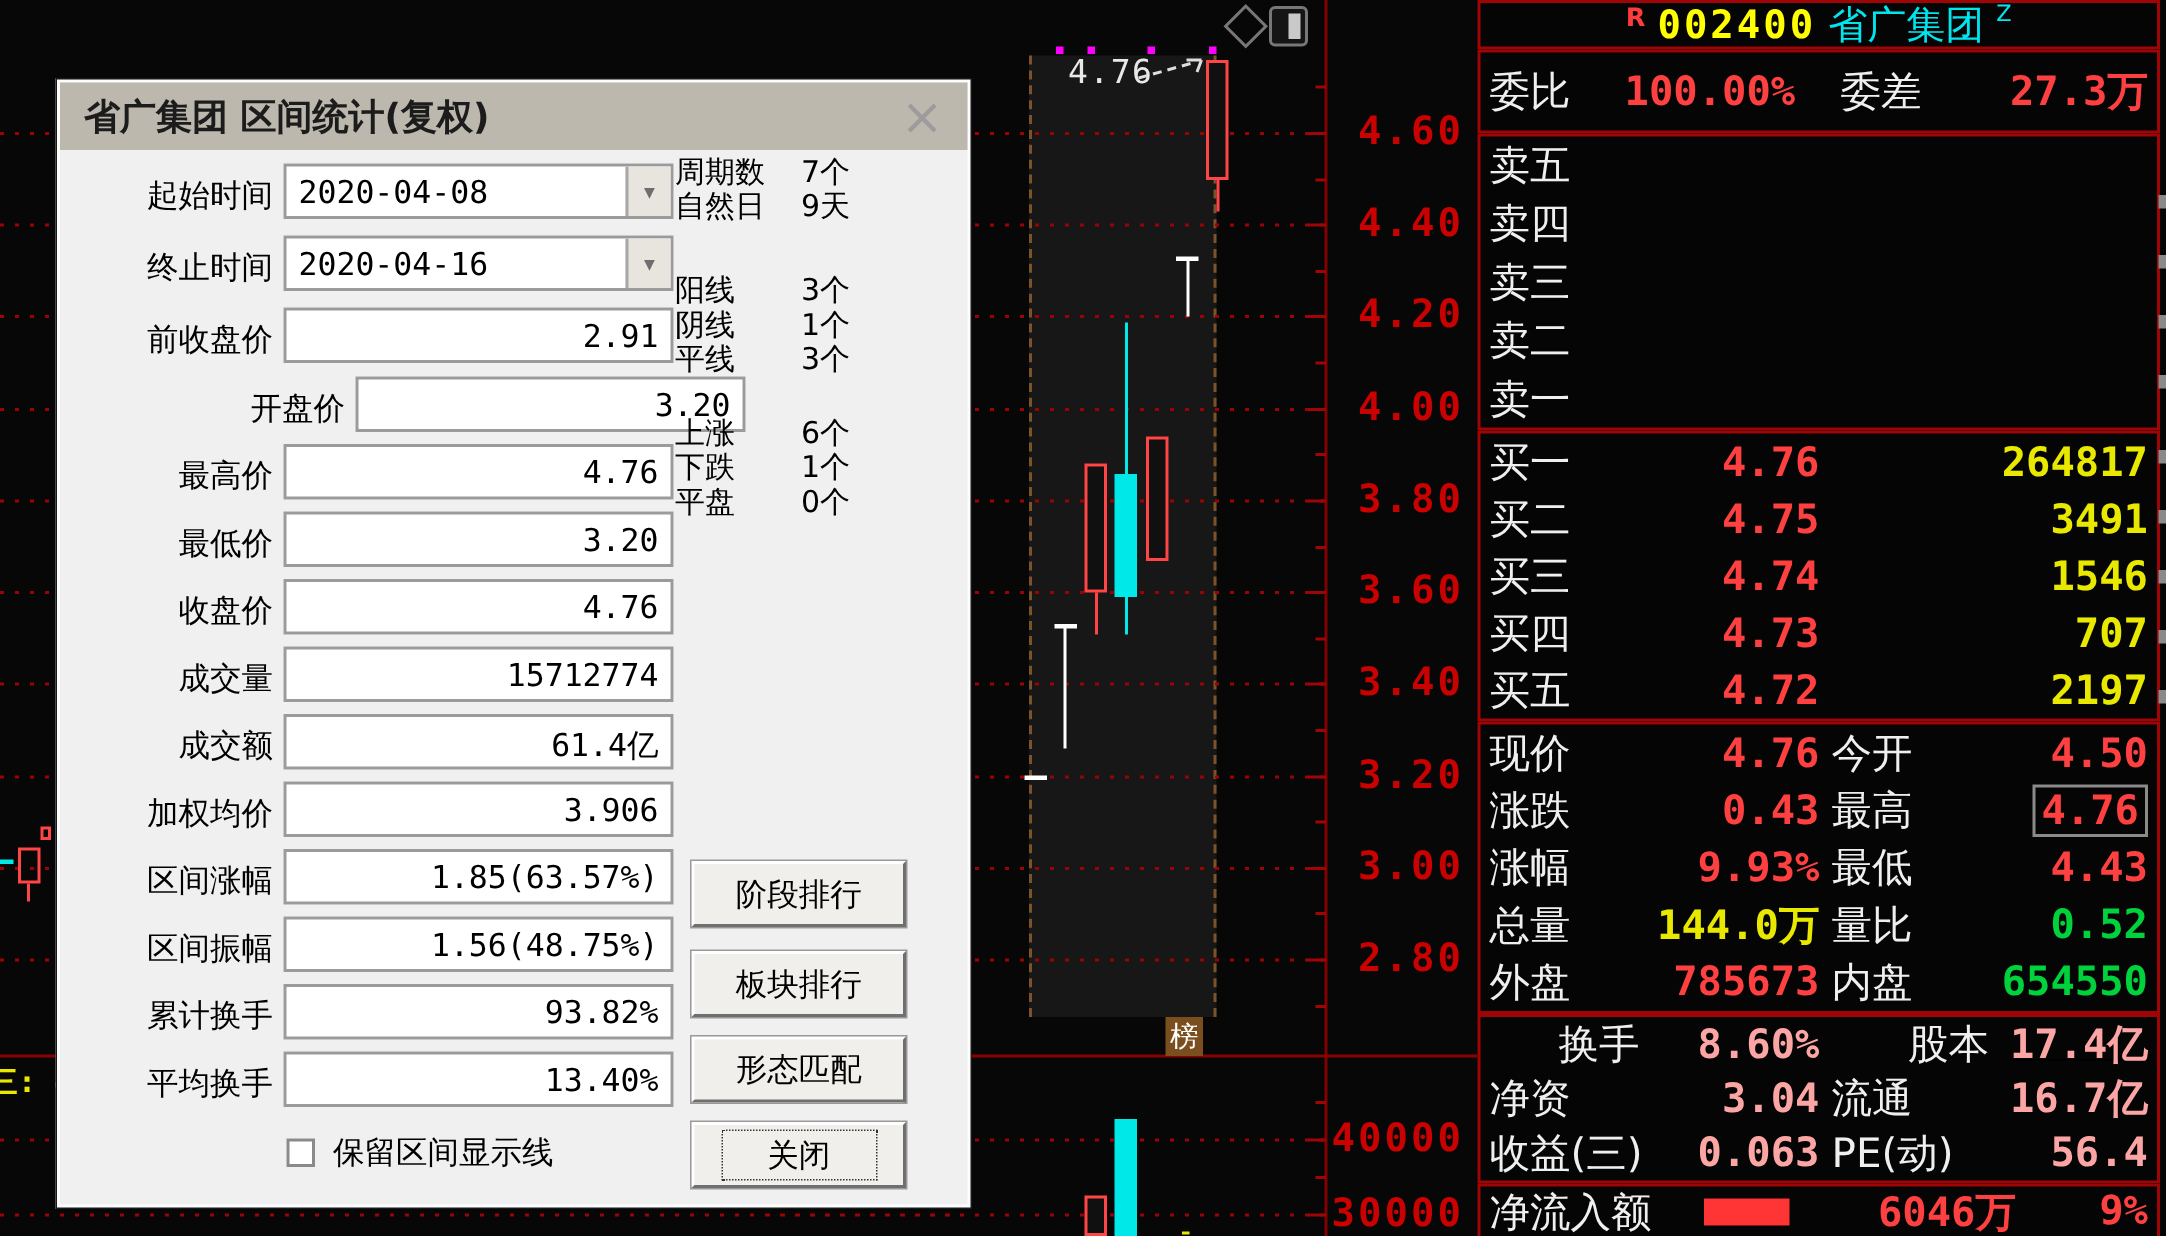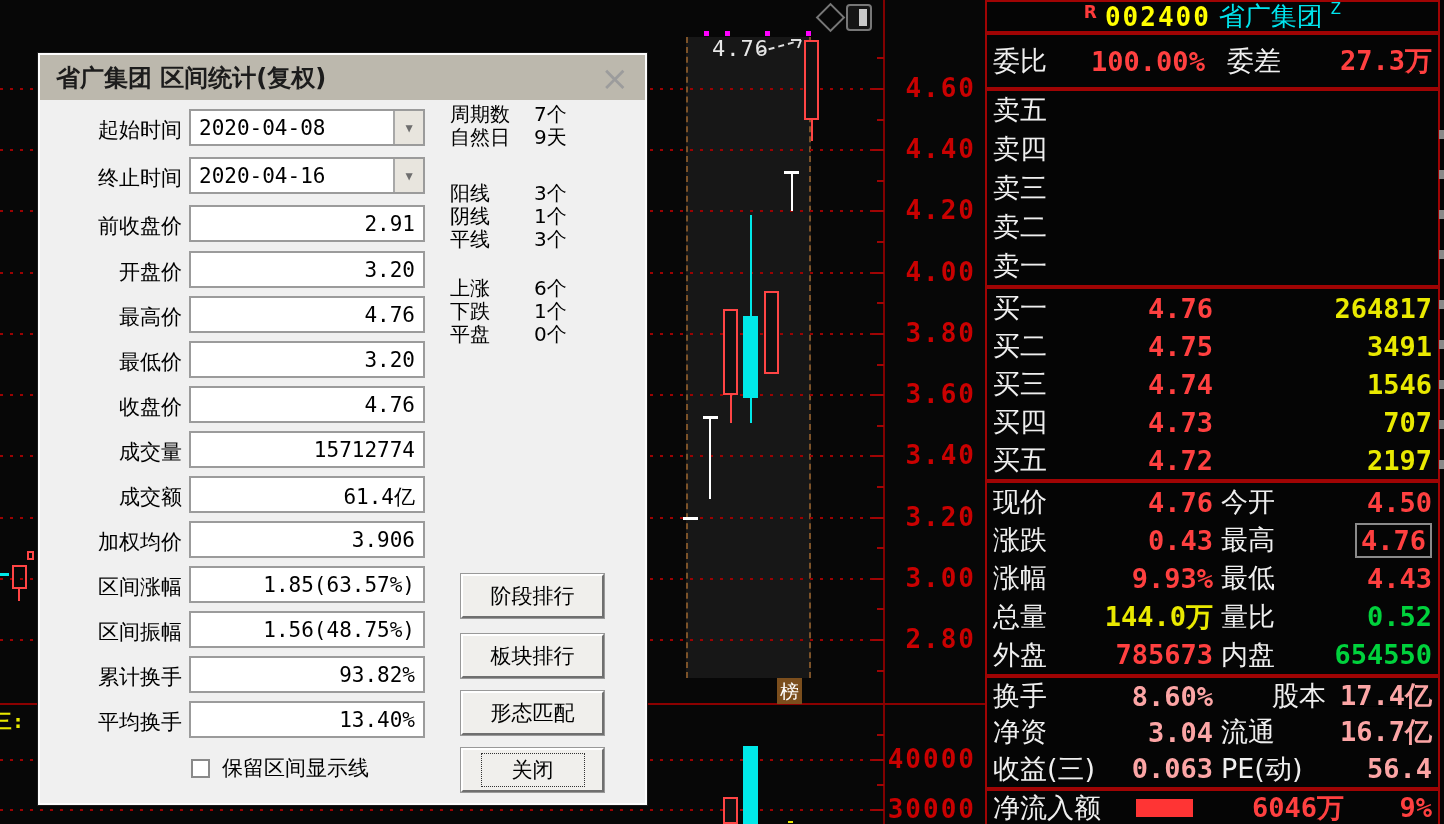--- a/index.html
+++ b/index.html
@@ -53,21 +53,21 @@
   .netbar{width:57px;height:18px;background:#ff3434;margin-left:8px;}
   
   #dialog{position:absolute;left:37px;top:52px;width:609px;height:752px;background:#f0f0f0;
           border:1px solid #1a1a1a;box-shadow:inset 0 0 0 2px #fdfdfd;z-index:50;}
   .dtitle{position:absolute;left:2px;top:2px;right:2px;height:45px;background:#bcb8ad;
           display:flex;align-items:center;padding:0 16px;box-sizing:border-box;}
   .dtitle .txt{font-size:24px;font-weight:bold;color:#1c1c1c;}
   .dclose{margin-left:auto;color:#9c9c9c;font-size:34px;line-height:30px;cursor:default;}
   .drow{position:absolute;left:0;width:100%;height:38px;}
   .dlabel{position:absolute;left:10px;top:7px;width:134px;text-align:right;font-size:21px;color:#000;}
-  .dbox{position:absolute;left:151px;top:0;width:236px;height:37px;background:#fff;
+  .dbox{position:absolute;left:151px;top:0;width:260px;height:37px;background:#fff;
         border:2px solid #9b9b9b;box-sizing:border-box;font:21px "DejaVu Sans Mono",monospace;color:#000;}
   .dvalue{text-align:right;padding:5px 8px 0 0;}
   .dcombo{display:flex;}
   .dcombo .ctext{flex:1;padding:5px 0 0 8px;}
   .dcombo .cbtn{width:28px;border-left:2px solid #a8a8a8;background:#e8e5de;color:#6e6e6e;
                 font-size:12px;display:flex;align-items:center;justify-content:center;}
   .sgroup{position:absolute;left:412px;width:190px;}
   .srow{display:flex;height:23px;align-items:center;}
   .srow .sl{width:84px;font-size:20px;color:#000;}
   .srow .sv{font-size:20px;color:#000;}
@@ -193,21 +193,21 @@
       <div class="hdr">
         <span class="r-flag">R</span>
         <span class="code">002400</span>
         <span class="name">省广集团</span>
         <span class="z-flag">Z</span>
       </div>
     </div>
     <div class="psec" style="top:33px;height:56px;">
       <div class="prow" style="height:100%;">
         <span class="plab" style="width:90px;">委比</span>
-        <span class="pval c-red" style="width:130px;text-align:center;">100.00%</span>
+        <span class="pval c-red" style="width:130px;text-align:left;">100.00%</span>
         <span class="plab" style="width:100px;margin-left:14px;">委差</span>
         <span class="pval c-red" style="flex:1;text-align:right;">27.3万</span>
       </div>
     </div>
     <div class="psec" id="sells" style="top:89px;height:198px;display:grid;grid-template-rows:repeat(5,1fr);">
         <div class="prow">
           <span class="plab">卖五</span>
         </div>
         <div class="prow">
           <span class="plab">卖四</span>
@@ -276,21 +276,21 @@
         </div>
         <div class="prow">
           <span class="plab" style="width: 100px; overflow: visible;">外盘</span>
           <span class="pval c-red" style="width: 120px; text-align: right;">785673</span>
           <span class="plab" style="width: 105px; margin-left: 8px;">内盘</span>
           <span style="flex: 1 1 0%; text-align: right;"><span class="pval c-green">654550</span></span>
         </div>
       </div>
     <div class="psec" id="stats2" style="top:676px;height:113px;display:grid;grid-template-rows:repeat(3,1fr);">
         <div class="prow">
-          <span class="plab" style="width: 100px; overflow: visible;">换手</span>
+          <span class="plab" style="width: 100px; overflow: visible; text-align: right;">换手</span>
           <span class="pval c-white" style="width: 120px; text-align: right;">8.60%</span>
           <span class="plab" style="width: 105px; margin-left: 8px; text-align: right;">股本</span>
           <span style="flex: 1 1 0%; text-align: right; text-decoration: underline;"><span class="pval c-white">17.4亿</span></span>
         </div>
         <div class="prow">
           <span class="plab" style="width: 100px; overflow: visible;">净资</span>
           <span class="pval c-white" style="width: 120px; text-align: right;">3.04</span>
           <span class="plab" style="width: 105px; margin-left: 8px;">流通</span>
           <span style="flex: 1 1 0%; text-align: right;"><span class="pval c-white">16.7亿</span></span>
         </div>
@@ -339,21 +339,21 @@
           <div class="dlabel">终止时间</div>
           <div class="dbox dcombo">
             <span class="ctext">2020-04-16</span>
             <span class="cbtn">▼</span>
           </div>
         </div>
         <div class="drow" style="top: 152px;">
           <div class="dlabel">前收盘价</div>
           <div class="dbox dvalue">2.91</div>
         </div>
-        <div class="drow" style="top: 198px;">
+        <div class="drow" style="top: 198px; margin-left: 48px;">
           <div class="dlabel">开盘价</div>
           <div class="dbox dvalue">3.20</div>
         </div>
         <div class="drow" style="top: 243px;">
           <div class="dlabel">最高价</div>
           <div class="dbox dvalue">4.76</div>
         </div>
         <div class="drow" style="top: 288px;">
           <div class="dlabel">最低价</div>
           <div class="dbox dvalue">3.20</div>

